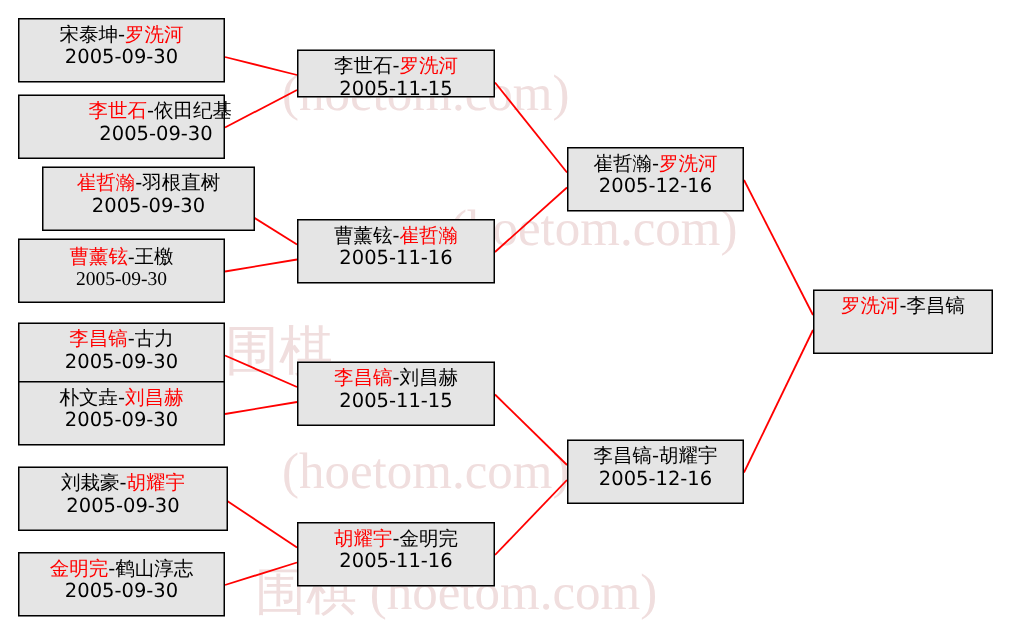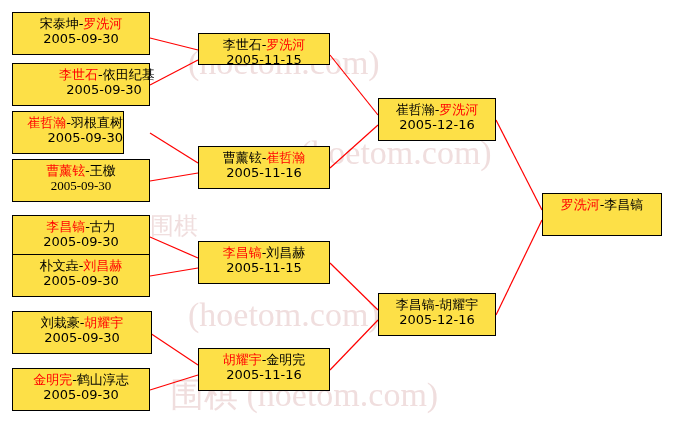--- a/index.html
+++ b/index.html
@@ -20,38 +20,38 @@
     color: #f0dede;
     font-family: "Liberation Serif", "DejaVu Serif", serif;
     font-size: 34px;
     white-space: nowrap;
     pointer-events: none;
     user-select: none;
     z-index: 0;
   }
   .wm1 { left: 188px; top: 44px; }
   .wm2 { left: 300px; top: 134px; }
-  .wm3 { left: 150px; top: 210px; font-size: 24px; }
+  .wm3 { left: 150px; top: 210px; font-size: 36px; }
   .wm4 { left: 188px; top: 296px; }
   .wm5 { left: 170px; top: 372px; }
 
   svg.lines {
     position: absolute;
     left: 0; top: 0;
     width: 675px;
     height: 429px;
     z-index: 1;
     pointer-events: none;
   }
 
   .node {
     position: absolute;
     box-sizing: border-box;
     border: 1px solid #000000;
-    background: #fde047;
+    background: #e5e5e5;
     z-index: 2;
     text-align: center;
     font-size: 13px;
     line-height: 15px;
     padding-top: 3px;
     color: #000000;
     white-space: nowrap;
   }
   .node .players { display: block; }
   .node .date { display: block; }
@@ -92,21 +92,21 @@
   <div class="node" style="left:12px; top:12px; width:138px; height:43px;">
     <span class="players"><span class="blk">宋泰坤</span><span class="blk">-</span><span class="red">罗洗河</span></span>
     <span class="date">2005-09-30</span>
   </div>
 
   <div class="node" style="left:12px; top:63px; width:138px; height:43px;padding-left:46px;">
     <span class="players"><span class="red">李世石</span><span class="blk">-</span><span class="blk">依田纪基</span></span>
     <span class="date">2005-09-30</span>
   </div>
 
-  <div class="node" style="left:12px; top:111px; width:112px; height:43px;text-align:right;">
+  <div class="node" style="left:28px; top:111px; width:142px; height:43px;">
     <span class="players"><span class="red">崔哲瀚</span><span class="blk">-</span><span class="blk">羽根直树</span></span>
     <span class="date">2005-09-30</span>
   </div>
 
   <div class="node" style="left:12px; top:159px; width:138px; height:43px;font-family:Liberation Serif, serif;">
     <span class="players"><span class="red">曹薰铉</span><span class="blk">-</span><span class="blk">王檄</span></span>
     <span class="date">2005-09-30</span>
   </div>
 
   <div class="node" style="left:12px; top:215px; width:138px; height:43px;">

